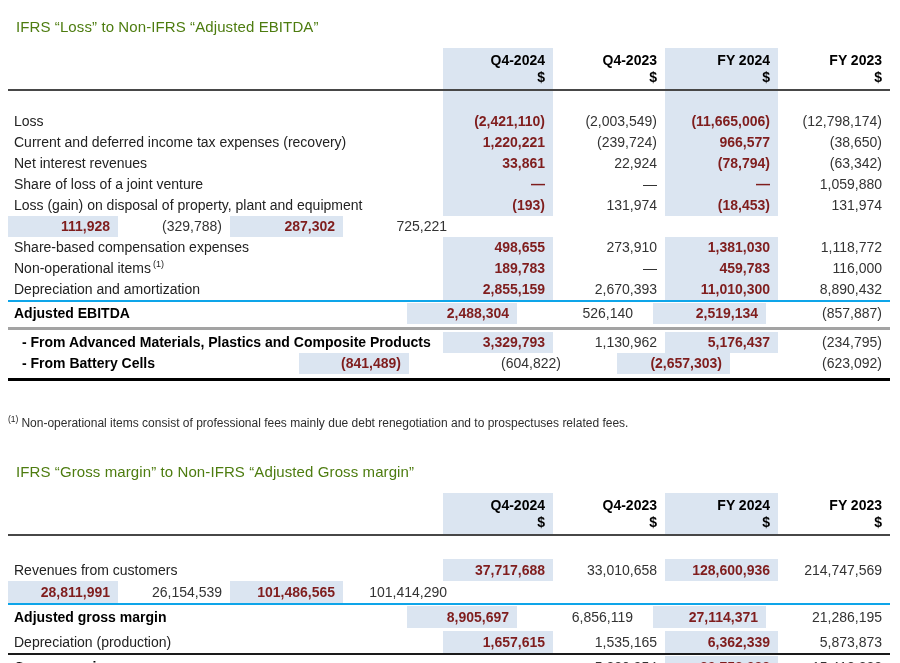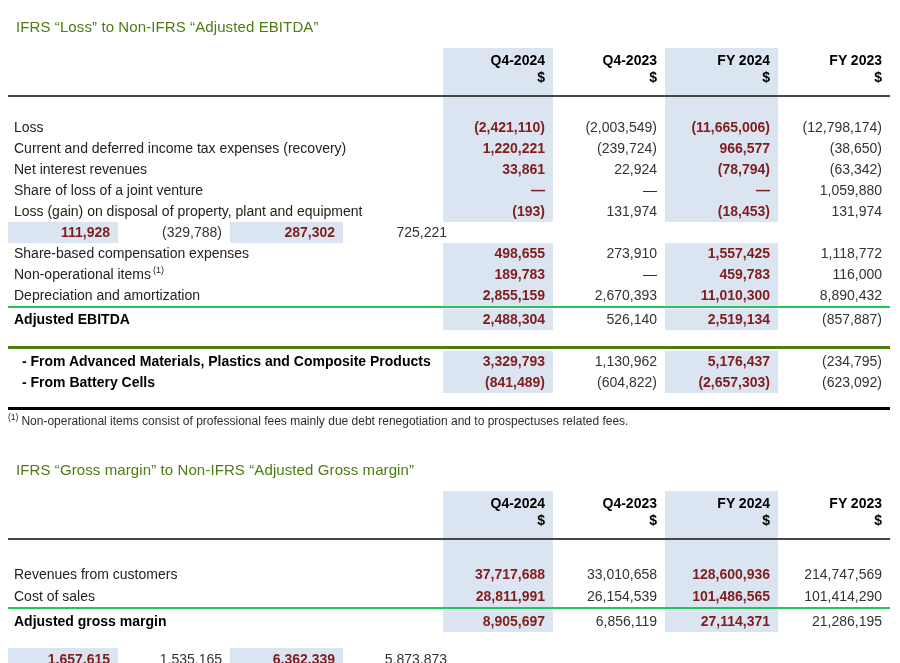--- a/index.html
+++ b/index.html
@@ -24,21 +24,21 @@
   }
   #title2 { padding-top: 25px; }
 
   .fin-table { margin: 13px 10px 0 8px; }
 
   
   .thead {
     display: flex;
     border-bottom: 2px solid #474747;
   }
-  .thead .cell { padding-top: 4px; padding-bottom: 9px; }
+  .thead .cell { padding-top: 4px; padding-bottom: 3px; }
   .col-year, .col-unit {
     font-size: 14px;
     font-weight: bold;
     line-height: 17px;
     color: #000;
   }
 
   
   .cell { box-sizing: border-box; }
   .cell.label { flex: 1 1 auto; padding-left: 6px; min-width: 0; }
@@ -48,61 +48,61 @@
   .c3 { width: 113px; }
   .c4 { width: 112px; }
   .hl { background: #dbe5f1; }
 
   
   .trow {
     display: flex;
     font-size: 14px;
     line-height: 21px;
   }
-  #table-1 .trow { line-height: 22px; }
+  #table-1 .trow { line-height: 22px; align-items: flex-end; }
   .trow .cell.v {
     display: flex;
     justify-content: flex-end;
     align-items: flex-end;
     font-weight: normal;
     color: #333;
   }
   .trow .cell.v.hl { font-weight: bold; color: #7f1d1d; }
   .trow .cell.label { color: #222; }
 
   .spacer-row { height: 20px; }
   #table-1 .spacer-row { height: 23px; }
 
   .tbody { border-bottom: 3px solid #000; }
 
   
-  .total { border-top: 2px solid #22c55e; padding-top: 1px; padding-bottom: 16px; }
+  .total { border-top: 2px solid #0ea5e9; padding-top: 1px; padding-bottom: 3px; gap: 12px; }
   .grand { border-top: 2px solid #1a1a1a; padding-top: 1px; padding-bottom: 1px; }
-  .segment-first { border-top: 3px solid #4d7c0f; padding-top: 2px; }
-  .segment-last { padding-bottom: 14px; }
+  .segment-first { border-top: 3px solid #a3a3a3; padding-top: 2px; }
+  .segment-last { padding-bottom: 4px; gap: 48px; }
   .total .cell.label, .grand .cell.label,
   .segment-first .cell.label, .segment-last .cell.label {
     font-weight: bold;
     color: #000;
   }
   .segment-first .cell.label, .segment-last .cell.label {
     text-indent: 8px;
   }
 
   sup {
     font-size: 9px;
     line-height: 0;
     vertical-align: super;
     margin-left: 2px;
     color: #222;
   }
 
   
   .footnote {
-    margin: 4px 10px 0 8px;
+    margin: 35px 10px 0 8px;
     font-size: 12px;
     color: #2e2e2e;
   }
   .footnote sup { font-size: 8.5px; margin-right: 3px; margin-left: 0; }
 </style>
 </head>
 <body>
 
 <div class="page">
 
@@ -174,21 +174,21 @@
         <div class="trow">
           <div class="cell v c1 hl">111,928</div>
           <div class="cell v c2">(329,788)</div>
           <div class="cell v c3 hl">287,302</div>
           <div class="cell v c4">725,221</div>
         </div>
         <div class="trow">
           <div class="cell label"><span>Share-based compensation expenses</span></div>
           <div class="cell v c1 hl">498,655</div>
           <div class="cell v c2">273,910</div>
-          <div class="cell v c3 hl">1,557,425</div>
+          <div class="cell v c3 hl">1,381,030</div>
           <div class="cell v c4">1,118,772</div>
         </div>
         <div class="trow">
           <div class="cell label"><span>Non-operational items</span><sup>(1)</sup></div>
           <div class="cell v c1 hl">189,783</div>
           <div class="cell v c2">—</div>
           <div class="cell v c3 hl">459,783</div>
           <div class="cell v c4">116,000</div>
         </div>
         <div class="trow">
@@ -255,34 +255,34 @@
         <div class="cell v c4"></div>
       </div>
     <div class="trow">
           <div class="cell label"><span>Revenues from customers</span></div>
           <div class="cell v c1 hl">37,717,688</div>
           <div class="cell v c2">33,010,658</div>
           <div class="cell v c3 hl">128,600,936</div>
           <div class="cell v c4">214,747,569</div>
         </div>
         <div class="trow">
-          <div class="cell label"><span>Cost of sales</span></div>
           <div class="cell v c1 hl">28,811,991</div>
           <div class="cell v c2">26,154,539</div>
           <div class="cell v c3 hl">101,486,565</div>
           <div class="cell v c4">101,414,290</div>
         </div>
         <div class="trow total">
           <div class="cell label"><span>Adjusted gross margin</span></div>
           <div class="cell v c1 hl">8,905,697</div>
           <div class="cell v c2">6,856,119</div>
           <div class="cell v c3 hl">27,114,371</div>
           <div class="cell v c4">21,286,195</div>
         </div>
         <div class="trow">
+          <div class="cell label"><span>Depreciation (production)</span></div>
           <div class="cell v c1 hl">1,657,615</div>
           <div class="cell v c2">1,535,165</div>
           <div class="cell v c3 hl">6,362,339</div>
           <div class="cell v c4">5,873,873</div>
         </div>
         <div class="trow grand">
           <div class="cell label"><span>Gross margin</span></div>
           <div class="cell v c2">5,320,954</div>
           <div class="cell v c3 hl">20,752,032</div>
           <div class="cell v c4">15,412,322</div>

